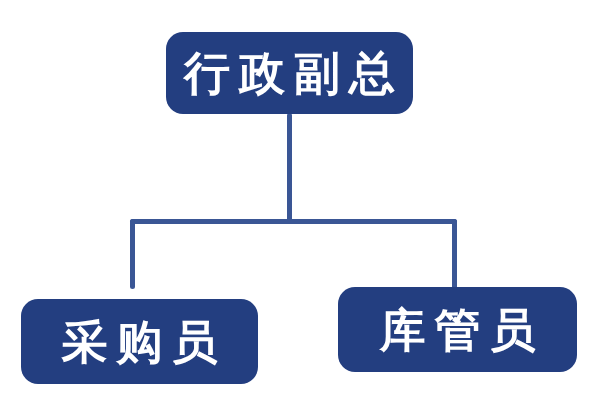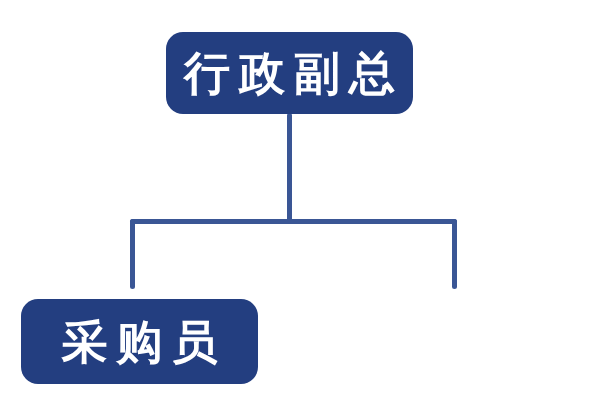--- a/index.html
+++ b/index.html
@@ -56,14 +56,17 @@
   <div class="connector conn-drop-right" style="background: rgb(58, 86, 149);"></div>
 
   <div class="org-node node-root" style="background: rgb(35, 62, 128);">
     <span class="label" style="color: rgb(255, 255, 255);">行政副总</span>
   </div>
 
   <div class="org-node node-left" style="background: rgb(35, 62, 128); margin-top: 12px;">
     <span class="label" style="color: rgb(255, 255, 255);">采购员</span>
   </div>
 
+  <div class="org-node node-right" style="background: rgb(35, 62, 128);">
+    <span class="label" style="color: rgb(255, 255, 255);">库管员</span>
+  </div>
 
 </div>
 
 </body></html>

